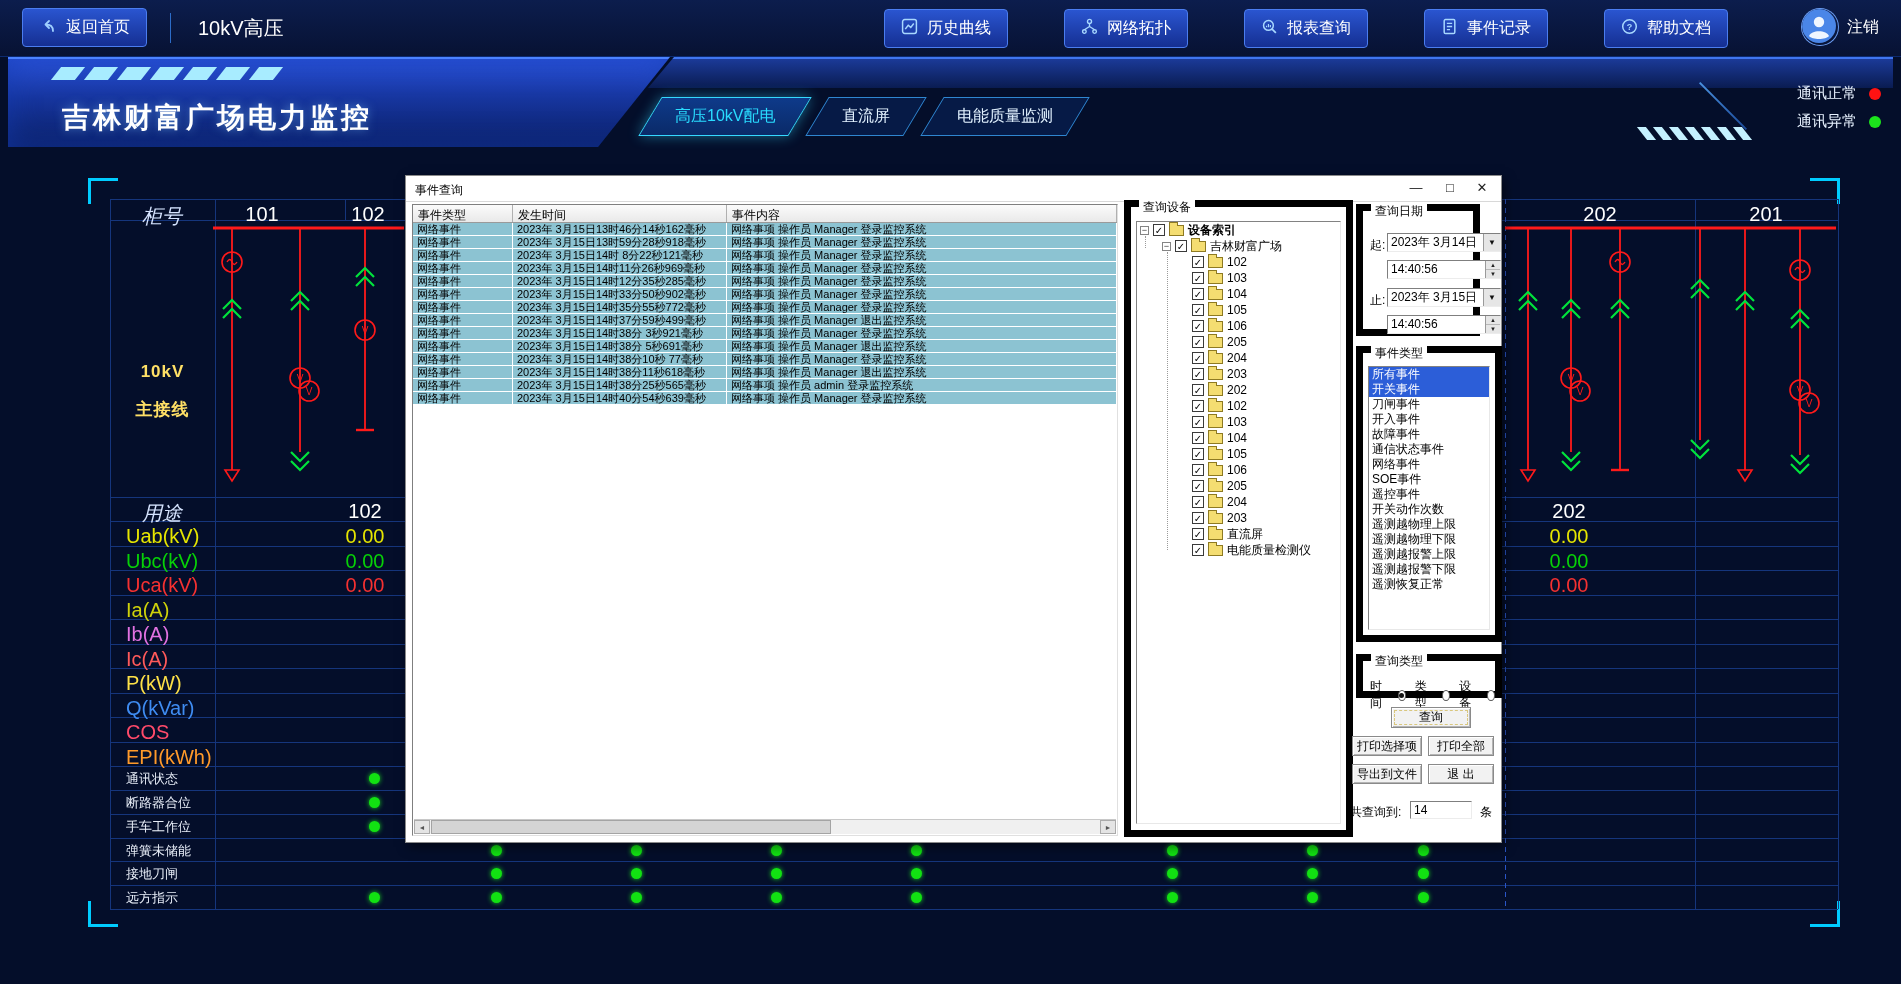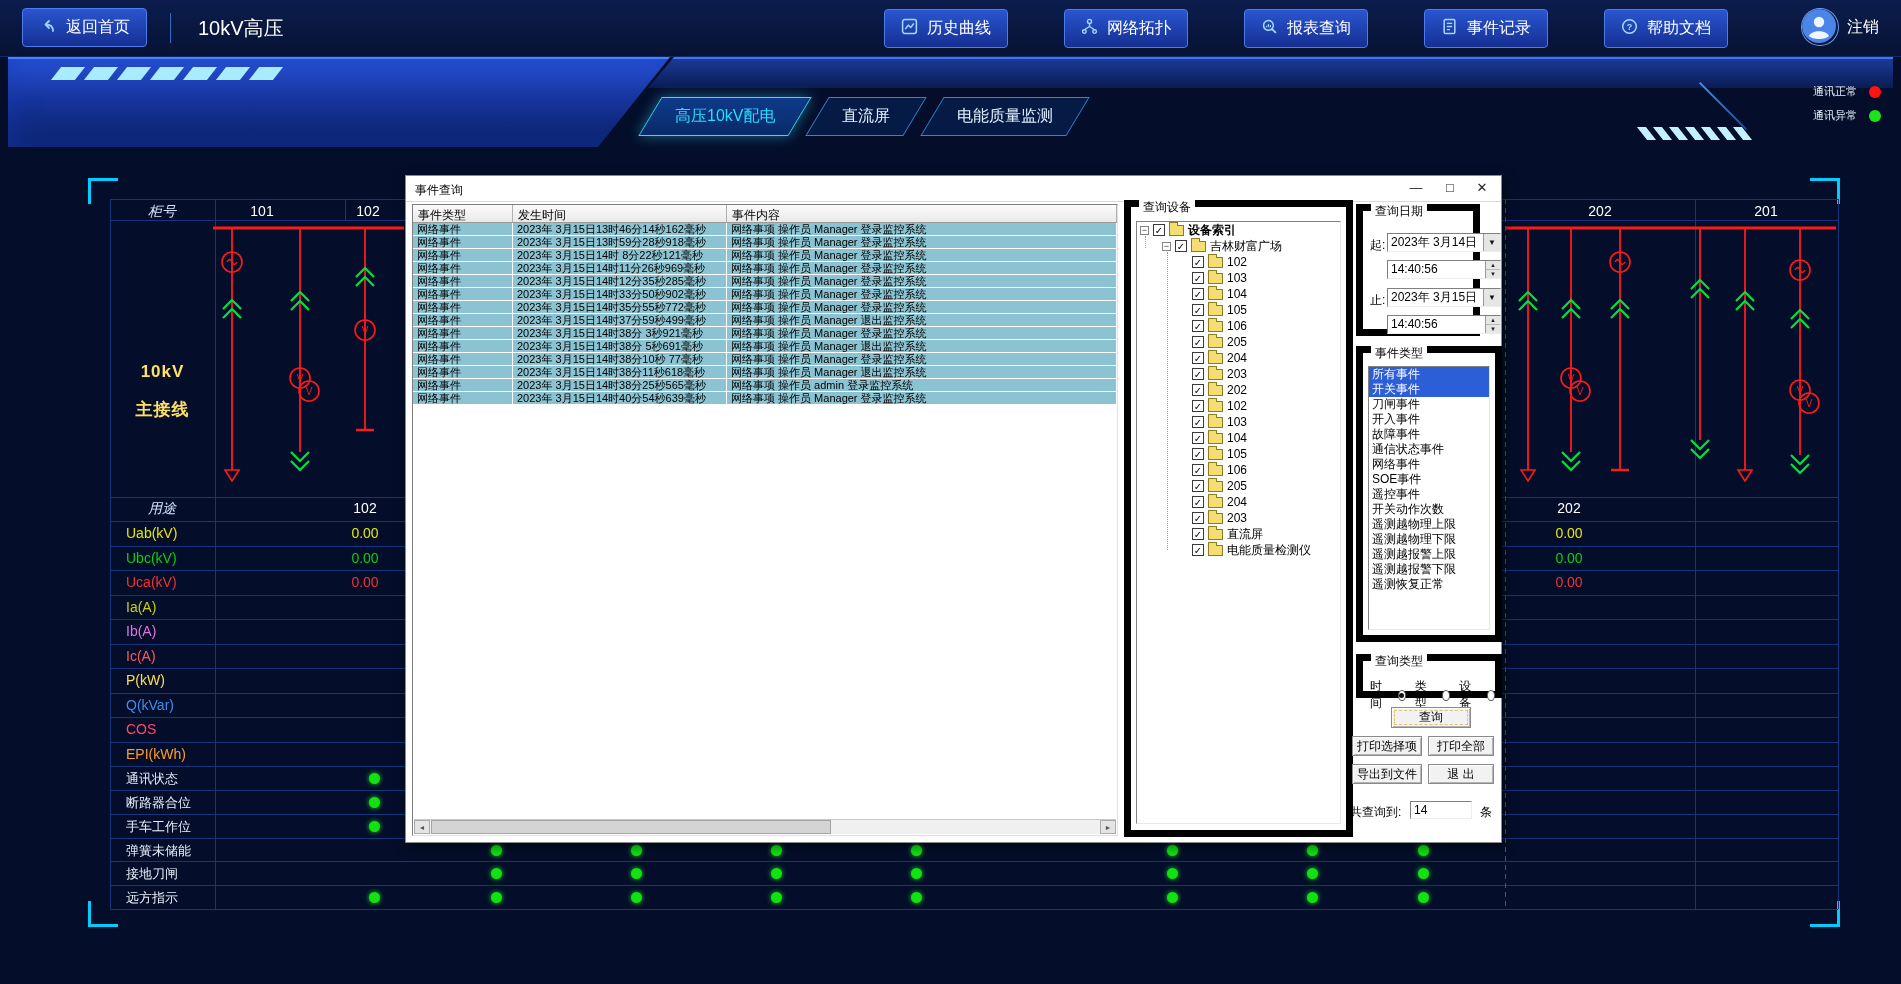--- a/index.html
+++ b/index.html
@@ -43,33 +43,33 @@
                  background:linear-gradient(180deg,#4b92e0,#1a4a9a); transform:rotate(-45deg); }
   .tabs { position:absolute; left:650px; top:40px; display:flex; gap:17px; }
   .tab { transform:skewX(-31deg); border:1px solid #2f86d0; background:rgba(10,36,92,.55);
          padding:8px 24px; cursor:pointer; }
   .tab span { display:block; transform:skewX(31deg); color:#e2f2ff; font-size:16px; }
   .tab.active { background:linear-gradient(180deg,#0e3a8a,#0a2a68); border-color:#35d8ff;
                 box-shadow:0 0 12px rgba(53,216,255,.45); }
   .tab.active span { color:#29dcff; }
   .comm-legend { position:absolute; right:20px; top:27px; display:flex; flex-direction:column; gap:9px; }
   .cl-row { display:flex; align-items:center; gap:12px; justify-content:flex-end; }
-  .cl-row b { color:#e8f2ff; font-size:11px; font-weight:normal; }
+  .cl-row b { color:#e8f2ff; font-size:15px; font-weight:normal; }
   .cl-dot { width:12px; height:12px; border-radius:50%; }
 
   
   .main { position:absolute; left:0; top:149px; width:1901px; height:835px; }
   .corner { position:absolute; width:30px; height:26px; border:0 solid #00ccff; }
   .c-tl { left:88px; top:29px;  border-left-width:3px; border-top-width:3px; }
   .c-tr { left:1810px; top:29px; border-right-width:3px; border-top-width:3px; }
   .c-bl { left:88px; top:752px; border-left-width:3px; border-bottom-width:3px; }
   .c-br { left:1810px; top:752px; border-right-width:3px; border-bottom-width:3px; }
   .gline { position:absolute; background:#15357c; }
   .gline.dash { background:repeating-linear-gradient(180deg,#2a55c8 0 5px,transparent 5px 9px); }
-  .ptext { position:absolute; font-size:14px; text-align:center; white-space:nowrap; }
+  .ptext { position:absolute; font-size:20px; text-align:center; white-space:nowrap; }
   .ptext.lab { text-align:left; }
   .ptext.ital { font-style:italic; color:#d6e4ff; }
   .busword { position:absolute; left:110px; width:105px; text-align:center; color:#ffe066;
              font-size:17px; font-weight:bold; letter-spacing:1px; }
   .dot { position:absolute; width:11px; height:11px; border-radius:50%;
          box-shadow:0 0 5px rgba(30,255,30,.8); }
   #diagram { position:absolute; left:0; top:0; pointer-events:none; }
 
   
   .dialog { position:absolute; left:405px; top:175px; width:1097px; height:668px; background:#fff;
@@ -227,20 +227,21 @@
     <div class="banner-left">
       <div class="stripes s-left" id="stripesLeft">
           <i></i>
           <i></i>
           <i></i>
           <i></i>
           <i></i>
           <i></i>
           <i></i>
         </div>
+      <div class="banner-title">吉林财富广场电力监控</div>
     </div>
     <div class="banner-diag"></div>
     <div class="stripes s-right" id="stripesRight">
         <i></i>
         <i></i>
         <i></i>
         <i></i>
         <i></i>
         <i></i>
         <i></i>

